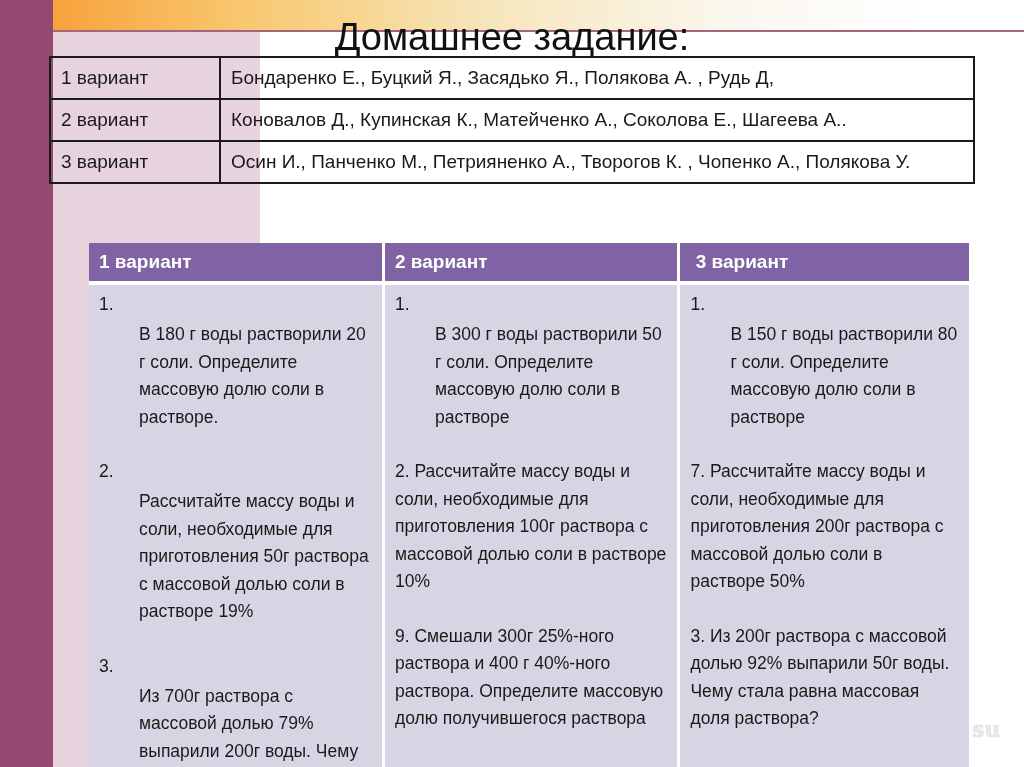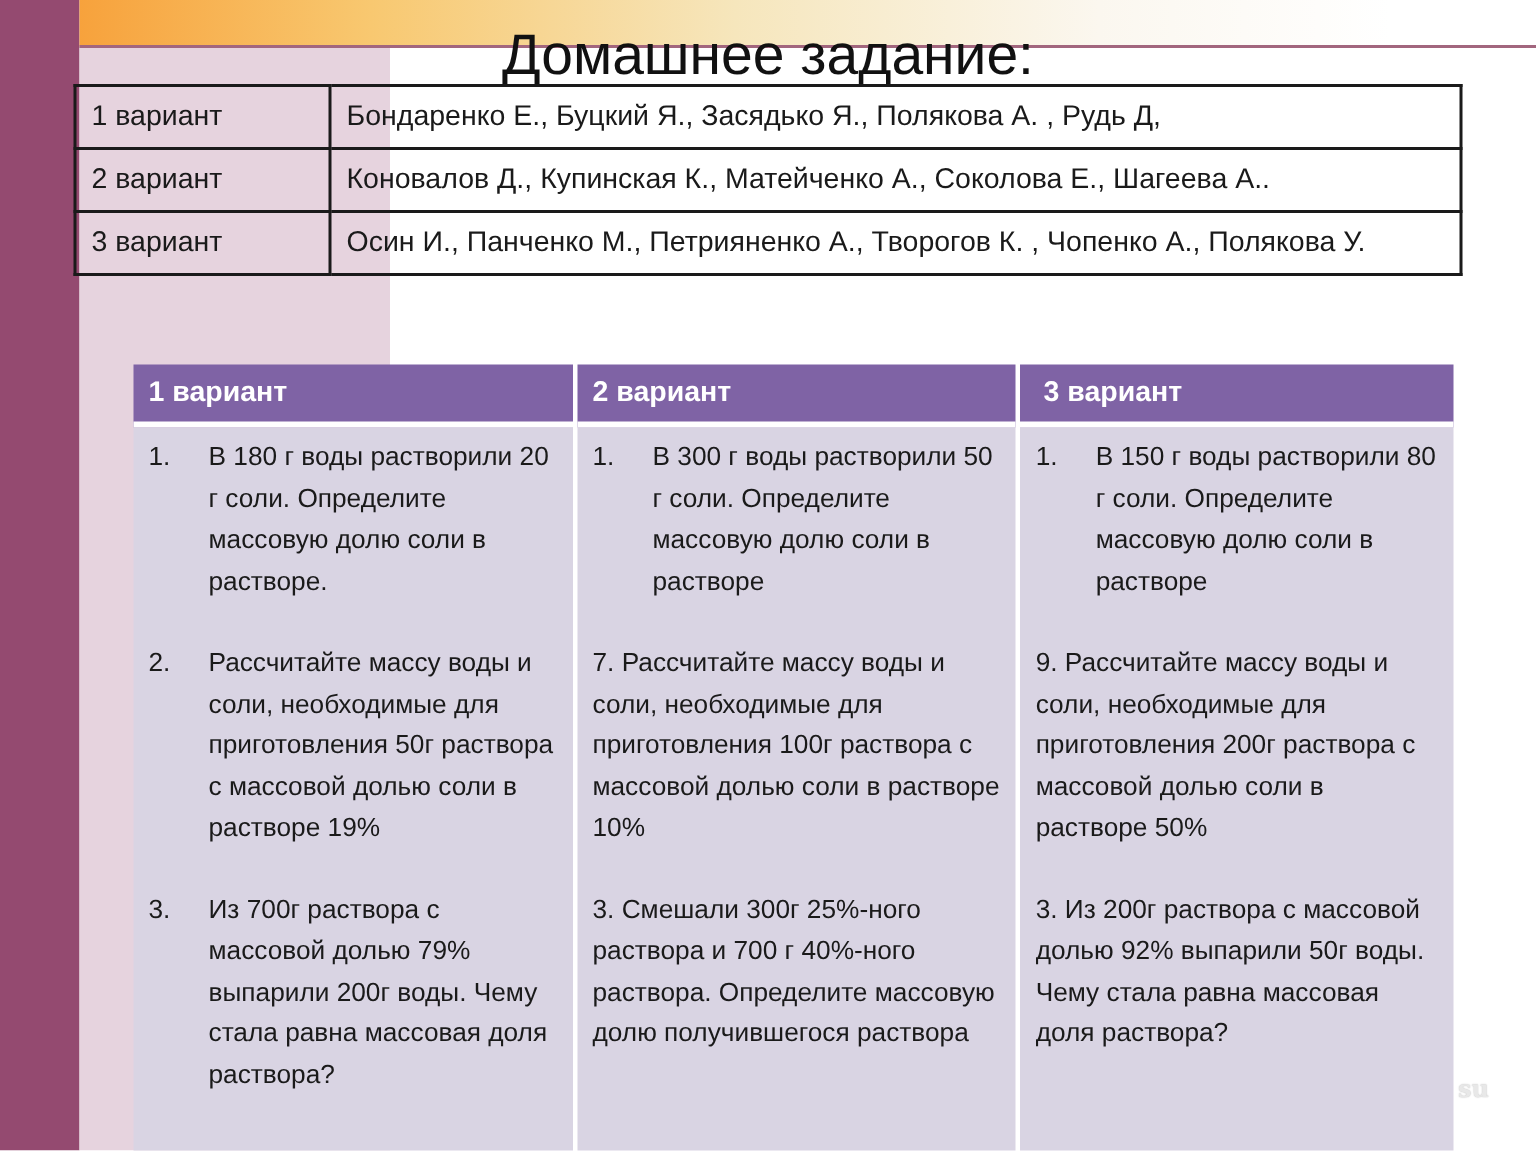--- a/index.html
+++ b/index.html
@@ -45,23 +45,23 @@
       border-bottom:4px solid #fff;
     }
     .tasks td {
       background:#d9d4e3; vertical-align:top; font-size:17.5px; line-height:27.5px;
       padding:6px 10px 0 10px; height:500px;
     }
     .col1 { width:276px; } .col2 { width:276px; } .col3 { width:272px; }
     .item { margin-bottom:27px; }
     .item.num { display:flex; }
     .item.num .n { width:40px; flex:none; padding-left:0; }
-    .item.num .t { flex:1; }
+    .item.num .t { flex:1;margin-top:30px; }
     .watermark {
-      position:absolute; left:972px; top:716px; font-size:16px; font-weight:bold;
+      position:absolute; left:972px; top:716px; font-size:22px; font-weight:bold;
       color:#e8e8e8; font-family:"DejaVu Serif", serif;
       text-shadow:0 0 1px #bbb;
     }
   </style>
 </head>
 <body>
 
 <div class="left-bar"></div>
 <div class="pink-panel"></div>
 <div class="top-band"></div>
@@ -109,28 +109,28 @@
         <div class="item num">
           <span class="n">3.</span>
           <span class="t">Из 700г раствора с массовой долью 79% выпарили 200г воды. Чему стала равна массовая доля раствора?</span>
         </div>
       </td>
       <td class="col2">
         <div class="item num">
           <span class="n">1.</span>
           <span class="t">В 300 г воды растворили 50 г соли. Определите массовую долю соли в растворе</span>
         </div>
-        <div class="item">7. Рассчитайте массу воды и соли, необходимые для приготовления 100г раствора с массовой долью соли в растворе 10%</div>
-        <div class="item">3. Смешали 300г 25%-ного раствора и 700 г 40%-ного раствора. Определите массовую долю получившегося раствора</div>
+        <div class="item">2. Рассчитайте массу воды и соли, необходимые для приготовления 100г раствора с массовой долью соли в растворе 10%</div>
+        <div class="item">9. Смешали 300г 25%-ного раствора и 400 г 40%-ного раствора. Определите массовую долю получившегося раствора</div>
       </td>
       <td class="col3">
         <div class="item num">
           <span class="n">1.</span>
           <span class="t">В 150 г воды растворили 80 г соли. Определите массовую долю соли в растворе</span>
         </div>
-        <div class="item">9. Рассчитайте массу воды и соли, необходимые для приготовления 200г раствора с массовой долью соли в растворе 50%</div>
+        <div class="item">7. Рассчитайте массу воды и соли, необходимые для приготовления 200г раствора с массовой долью соли в растворе 50%</div>
         <div class="item">3. Из 200г раствора с массовой долью 92% выпарили 50г воды. Чему стала равна массовая доля раствора?</div>
       </td>
     </tr>
   </tbody>
 </table>
 
 <div class="watermark">su</div>
 
 </body></html>

